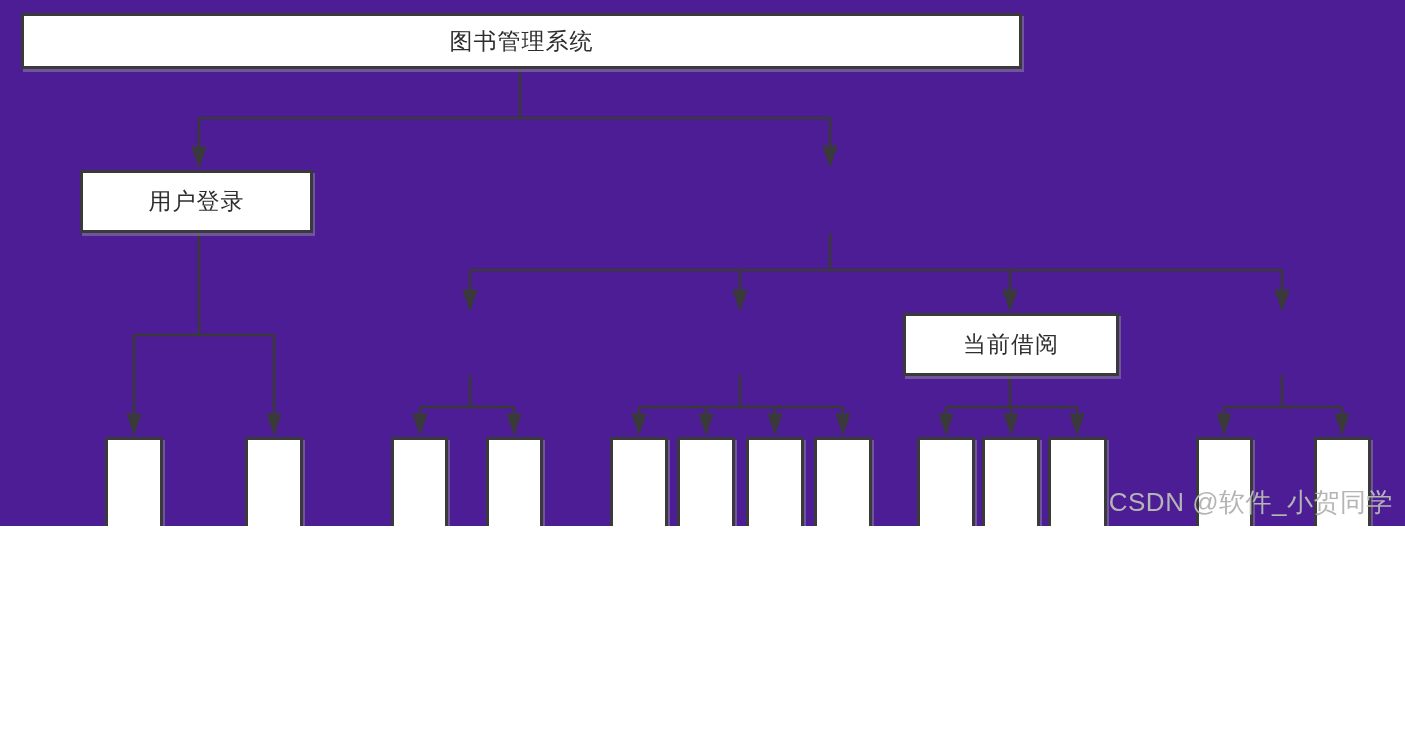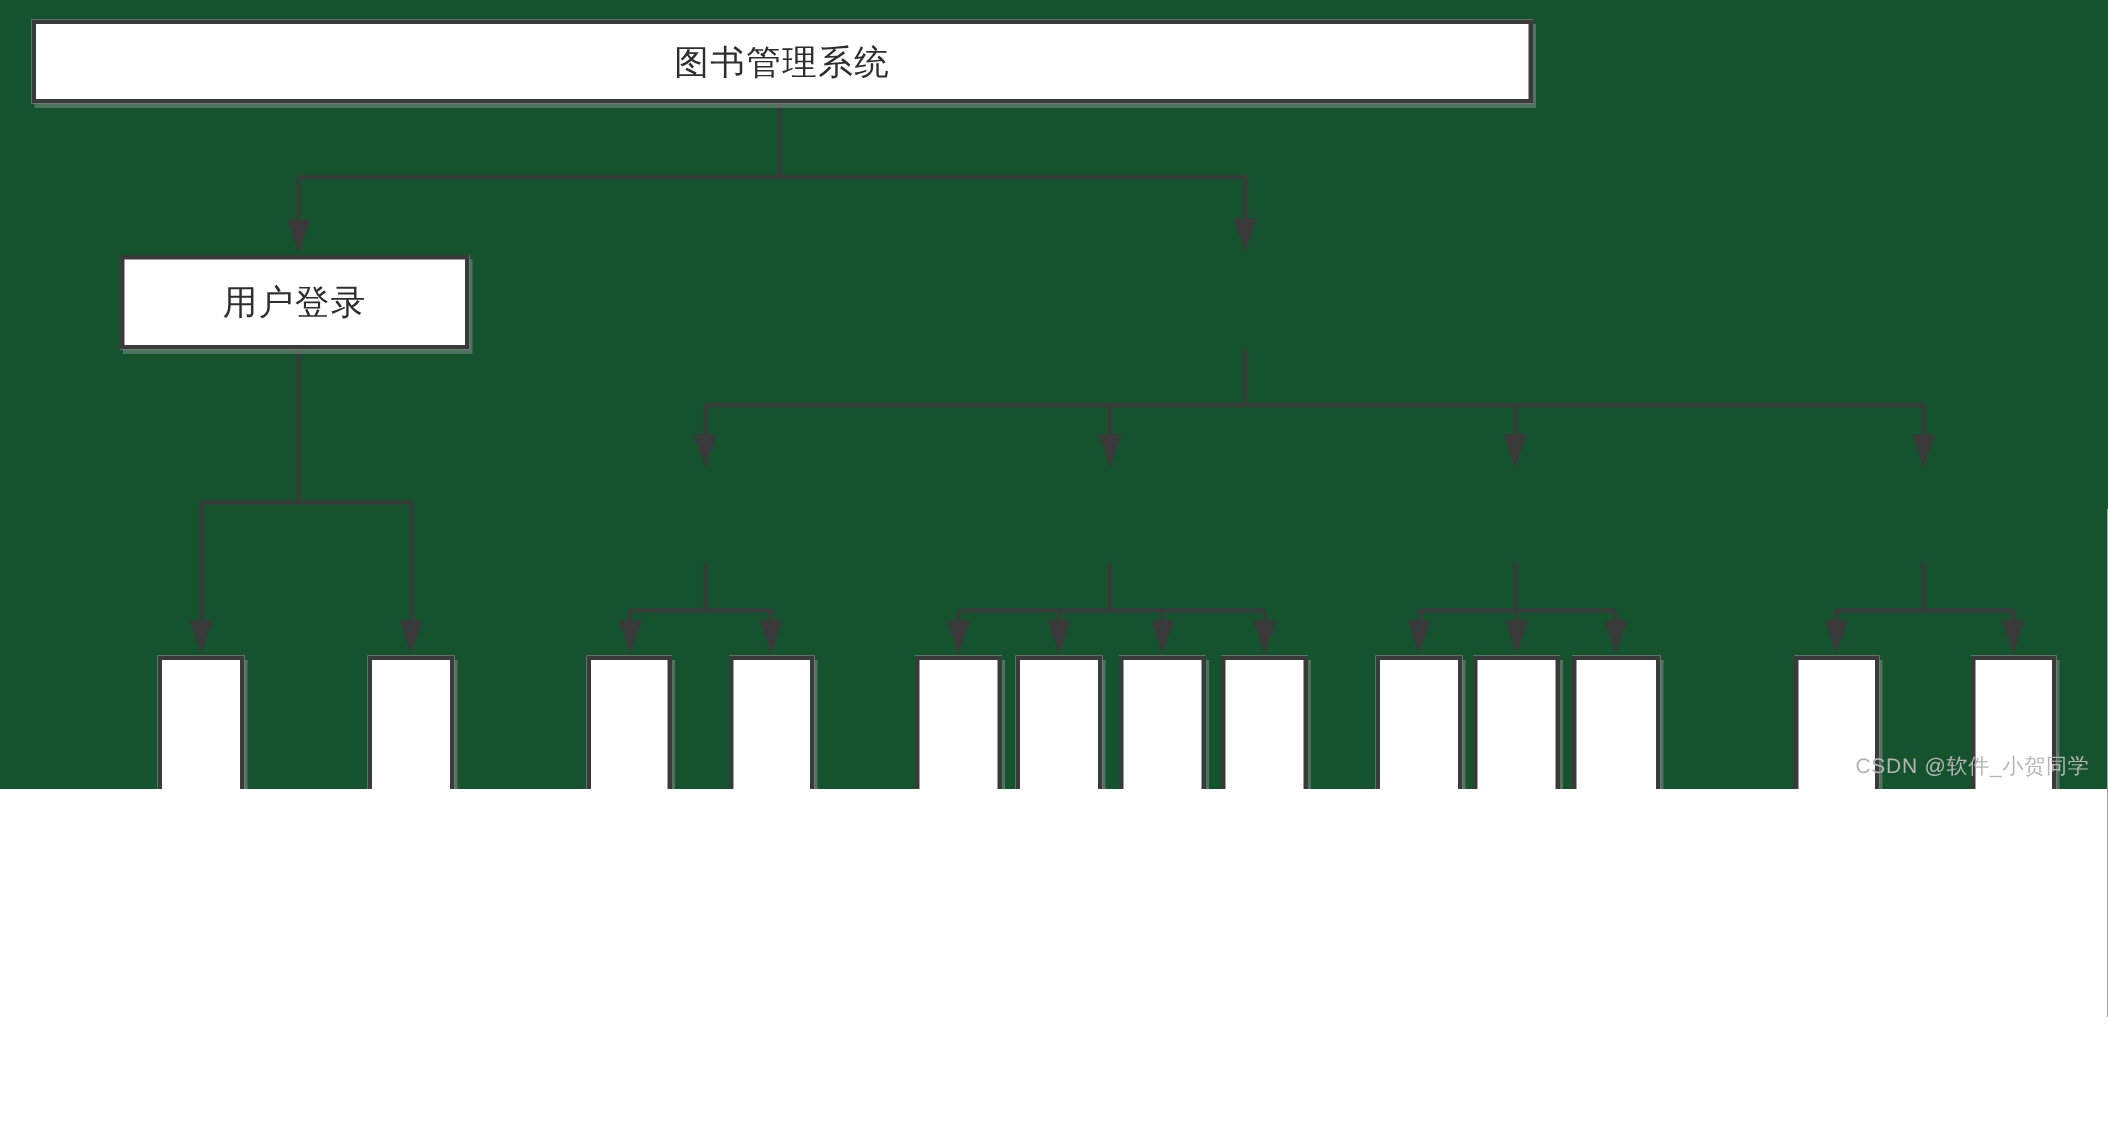--- a/index.html
+++ b/index.html
@@ -4,21 +4,21 @@
 <style>
   html, body {
     margin: 0;
     padding: 0;
     background: #ffffff;
   }
   .stage {
     position: relative;
     width: 1405px;
     height: 526px;
-    background: #14532d;
+    background: #4c1d95;
     font-family: "Liberation Sans", sans-serif;
     overflow: hidden;
   }
   .wires {
     position: absolute;
     left: 0;
     top: 0;
     z-index: 1;
   }
   .node {
@@ -42,21 +42,21 @@
     writing-mode: vertical-rl;
     font-size: 22px;
     line-height: 1;
     letter-spacing: 7px;
     color: #2e2e2e;
   }
   .watermark {
     position: absolute;
     right: 12px;
     bottom: 6px;
-    font-size: 14px;
+    font-size: 26px;
     color: #b5b5b5;
     letter-spacing: 0.5px;
     z-index: 6;
     white-space: nowrap;
   }
 </style>
 </head>
 <body>
 
 <div class="stage">
@@ -112,20 +112,23 @@
   </svg>
 
   <div class="node" style="left:21px;top:13px;width:1001px;height:56px">
     <span class="hl">图书管理系统</span>
   </div>
 
   <div class="node" style="left:80px;top:170px;width:233px;height:63px">
     <span class="hl">用户登录</span>
   </div>
 
+  <div class="node" style="left:903px;top:313px;width:216px;height:63px">
+    <span class="hl">当前借阅</span>
+  </div>
 
   <div class="node" style="left:105px;top:437px;width:58px;height:298px">
     <span class="vl">用户登录</span>
   </div>
   <div class="node" style="left:245px;top:437px;width:58px;height:298px">
     <span class="vl">注销登录</span>
   </div>
 
   <div class="node" style="left:391px;top:437px;width:57px;height:298px">
     <span class="vl">查询图书</span>

